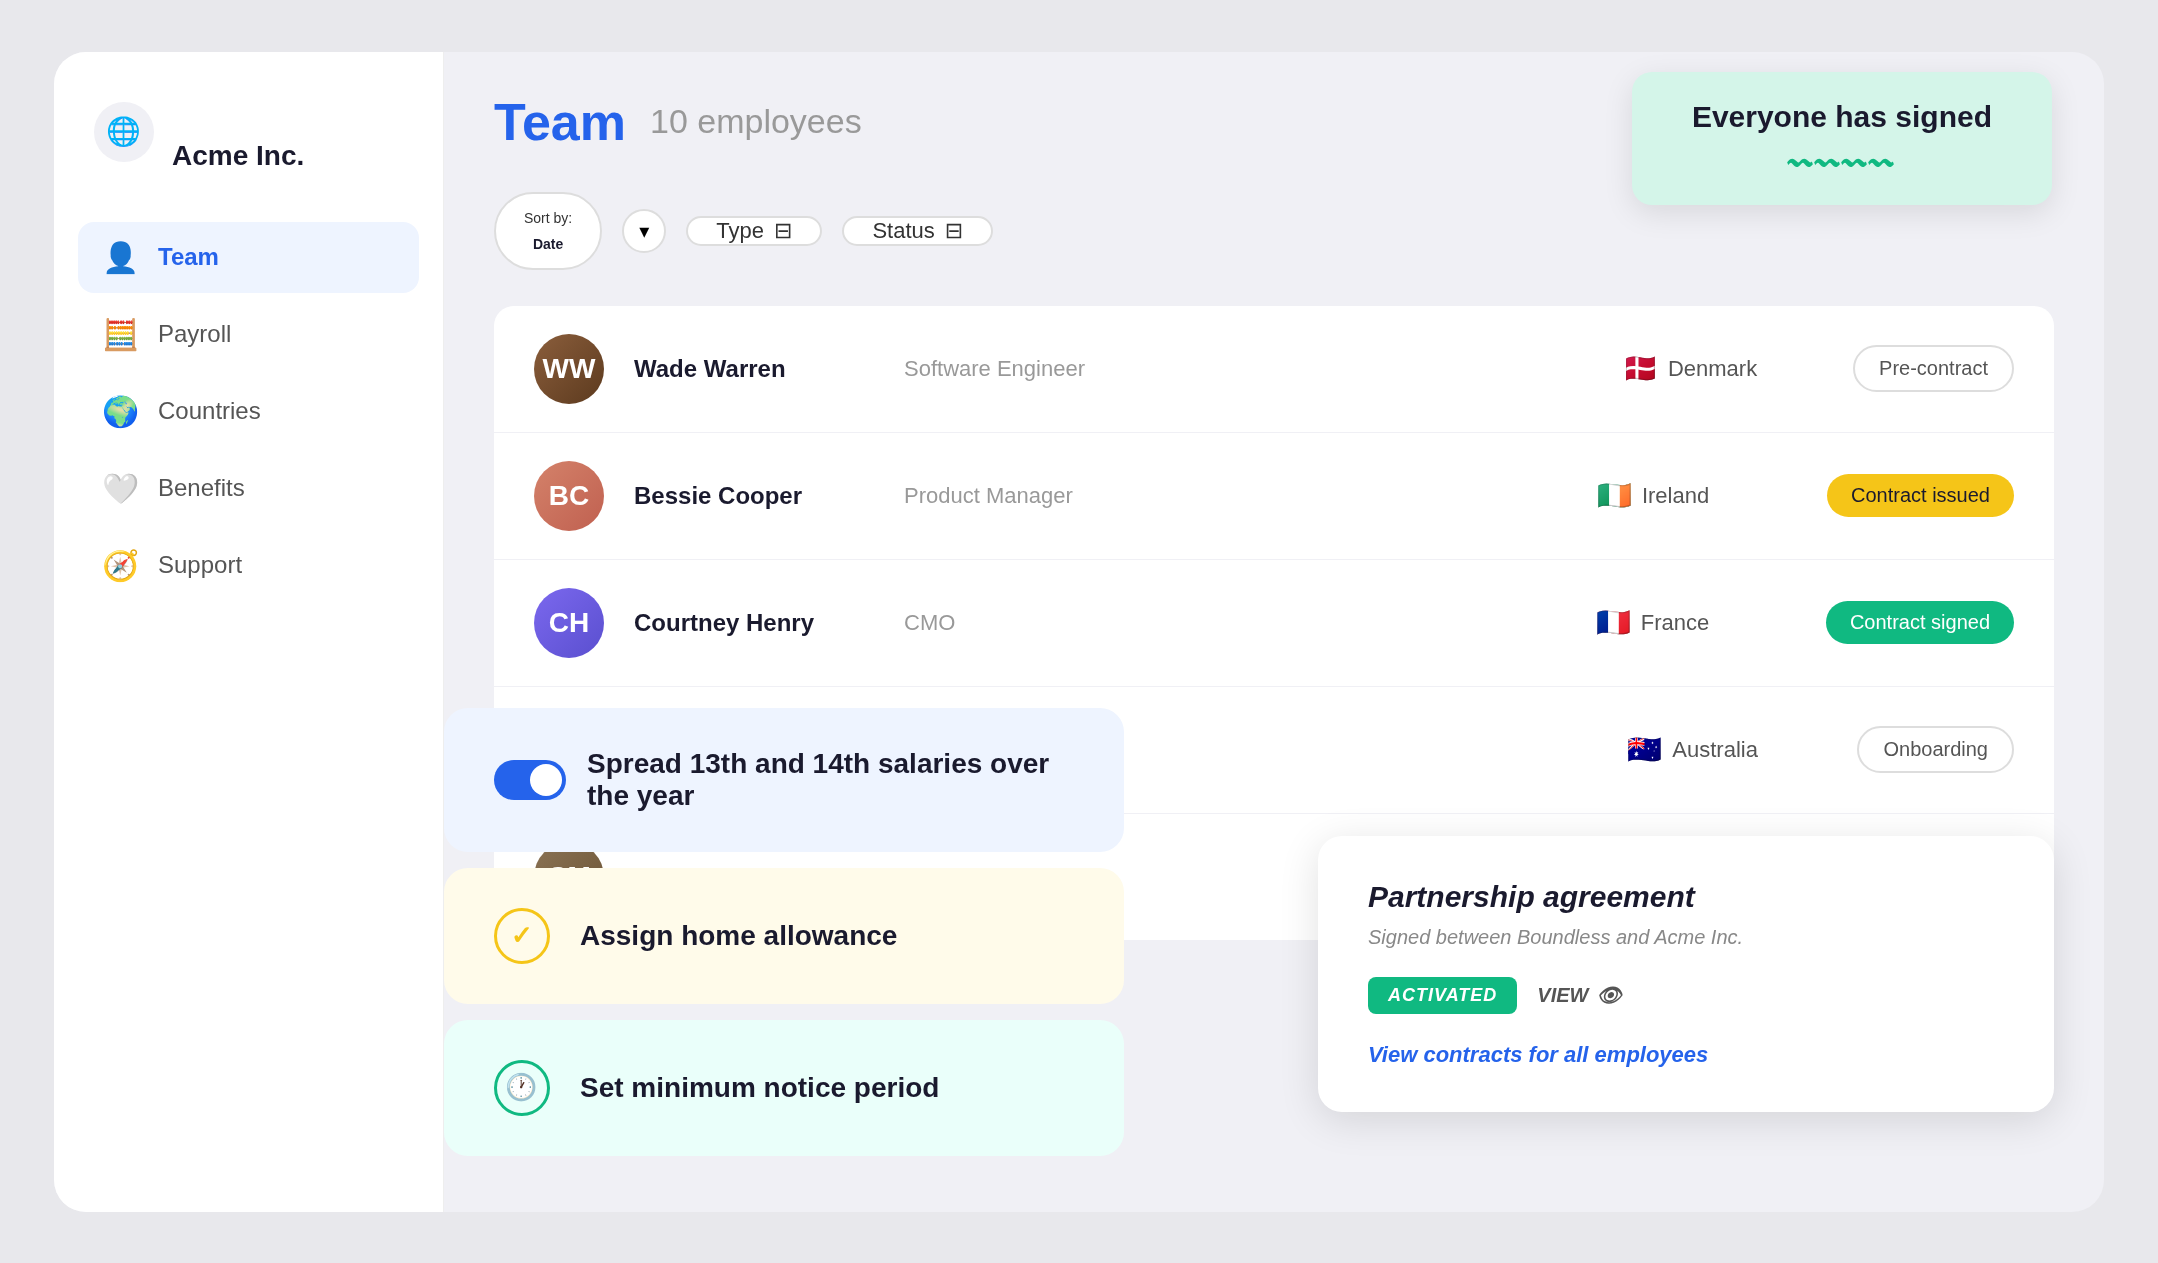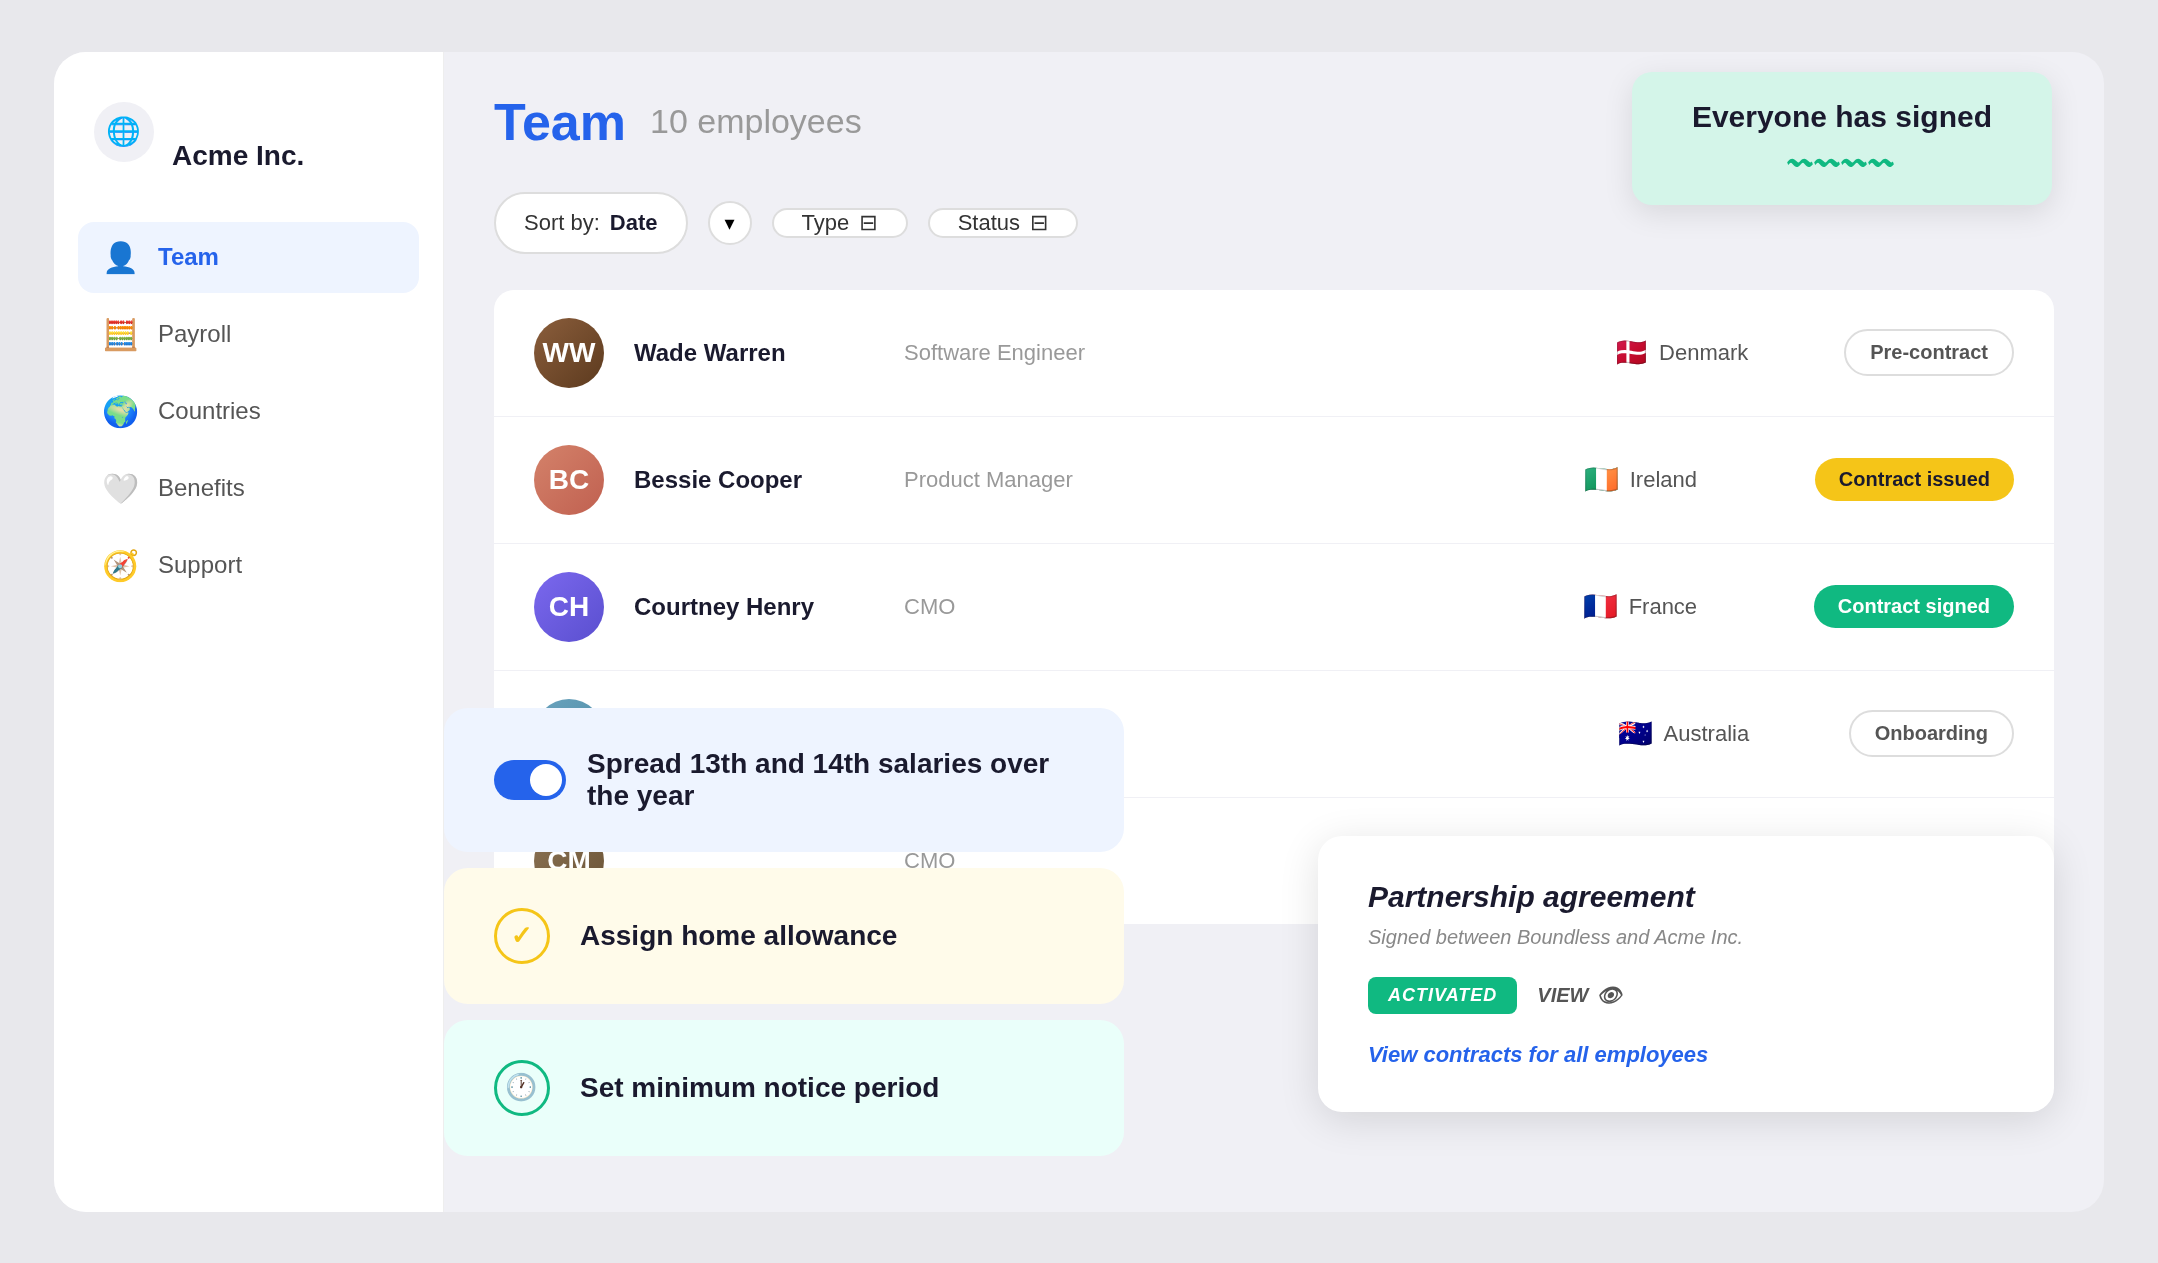--- a/index.html
+++ b/index.html
@@ -118,23 +118,24 @@
       margin-bottom: 36px;
     }
     .filter-btn {
       display: flex;
       align-items: center;
       gap: 10px;
       padding: 16px 28px;
       border-radius: 50px;
       border: 2px solid #ddd;
       background: #fff;
-      font-size: 22px;
+      font-size: 14px;
       cursor: pointer;
       color: #333;
+      flex-direction: column;
     }
     .filter-btn .bold-part {
       font-weight: 700;
       color: #1a1a2e;
     }
     .filter-chevron {
       width: 44px;
       height: 44px;
       background: #fff;
       border-radius: 50%;
@@ -216,21 +217,21 @@
       gap: 10px;
       min-width: 200px;
     }
     .flag {
       font-size: 28px;
     }
     .status-badge {
       padding: 10px 24px;
       border-radius: 50px;
       font-size: 20px;
-      font-weight: 700;
+      font-weight: 400;
       white-space: nowrap;
     }
     .status-precontract {
       background: #fff;
       border: 2px solid #ddd;
       color: #555;
     }
     .status-issued {
       background: #F5C518;
       color: #1a1a2e;

